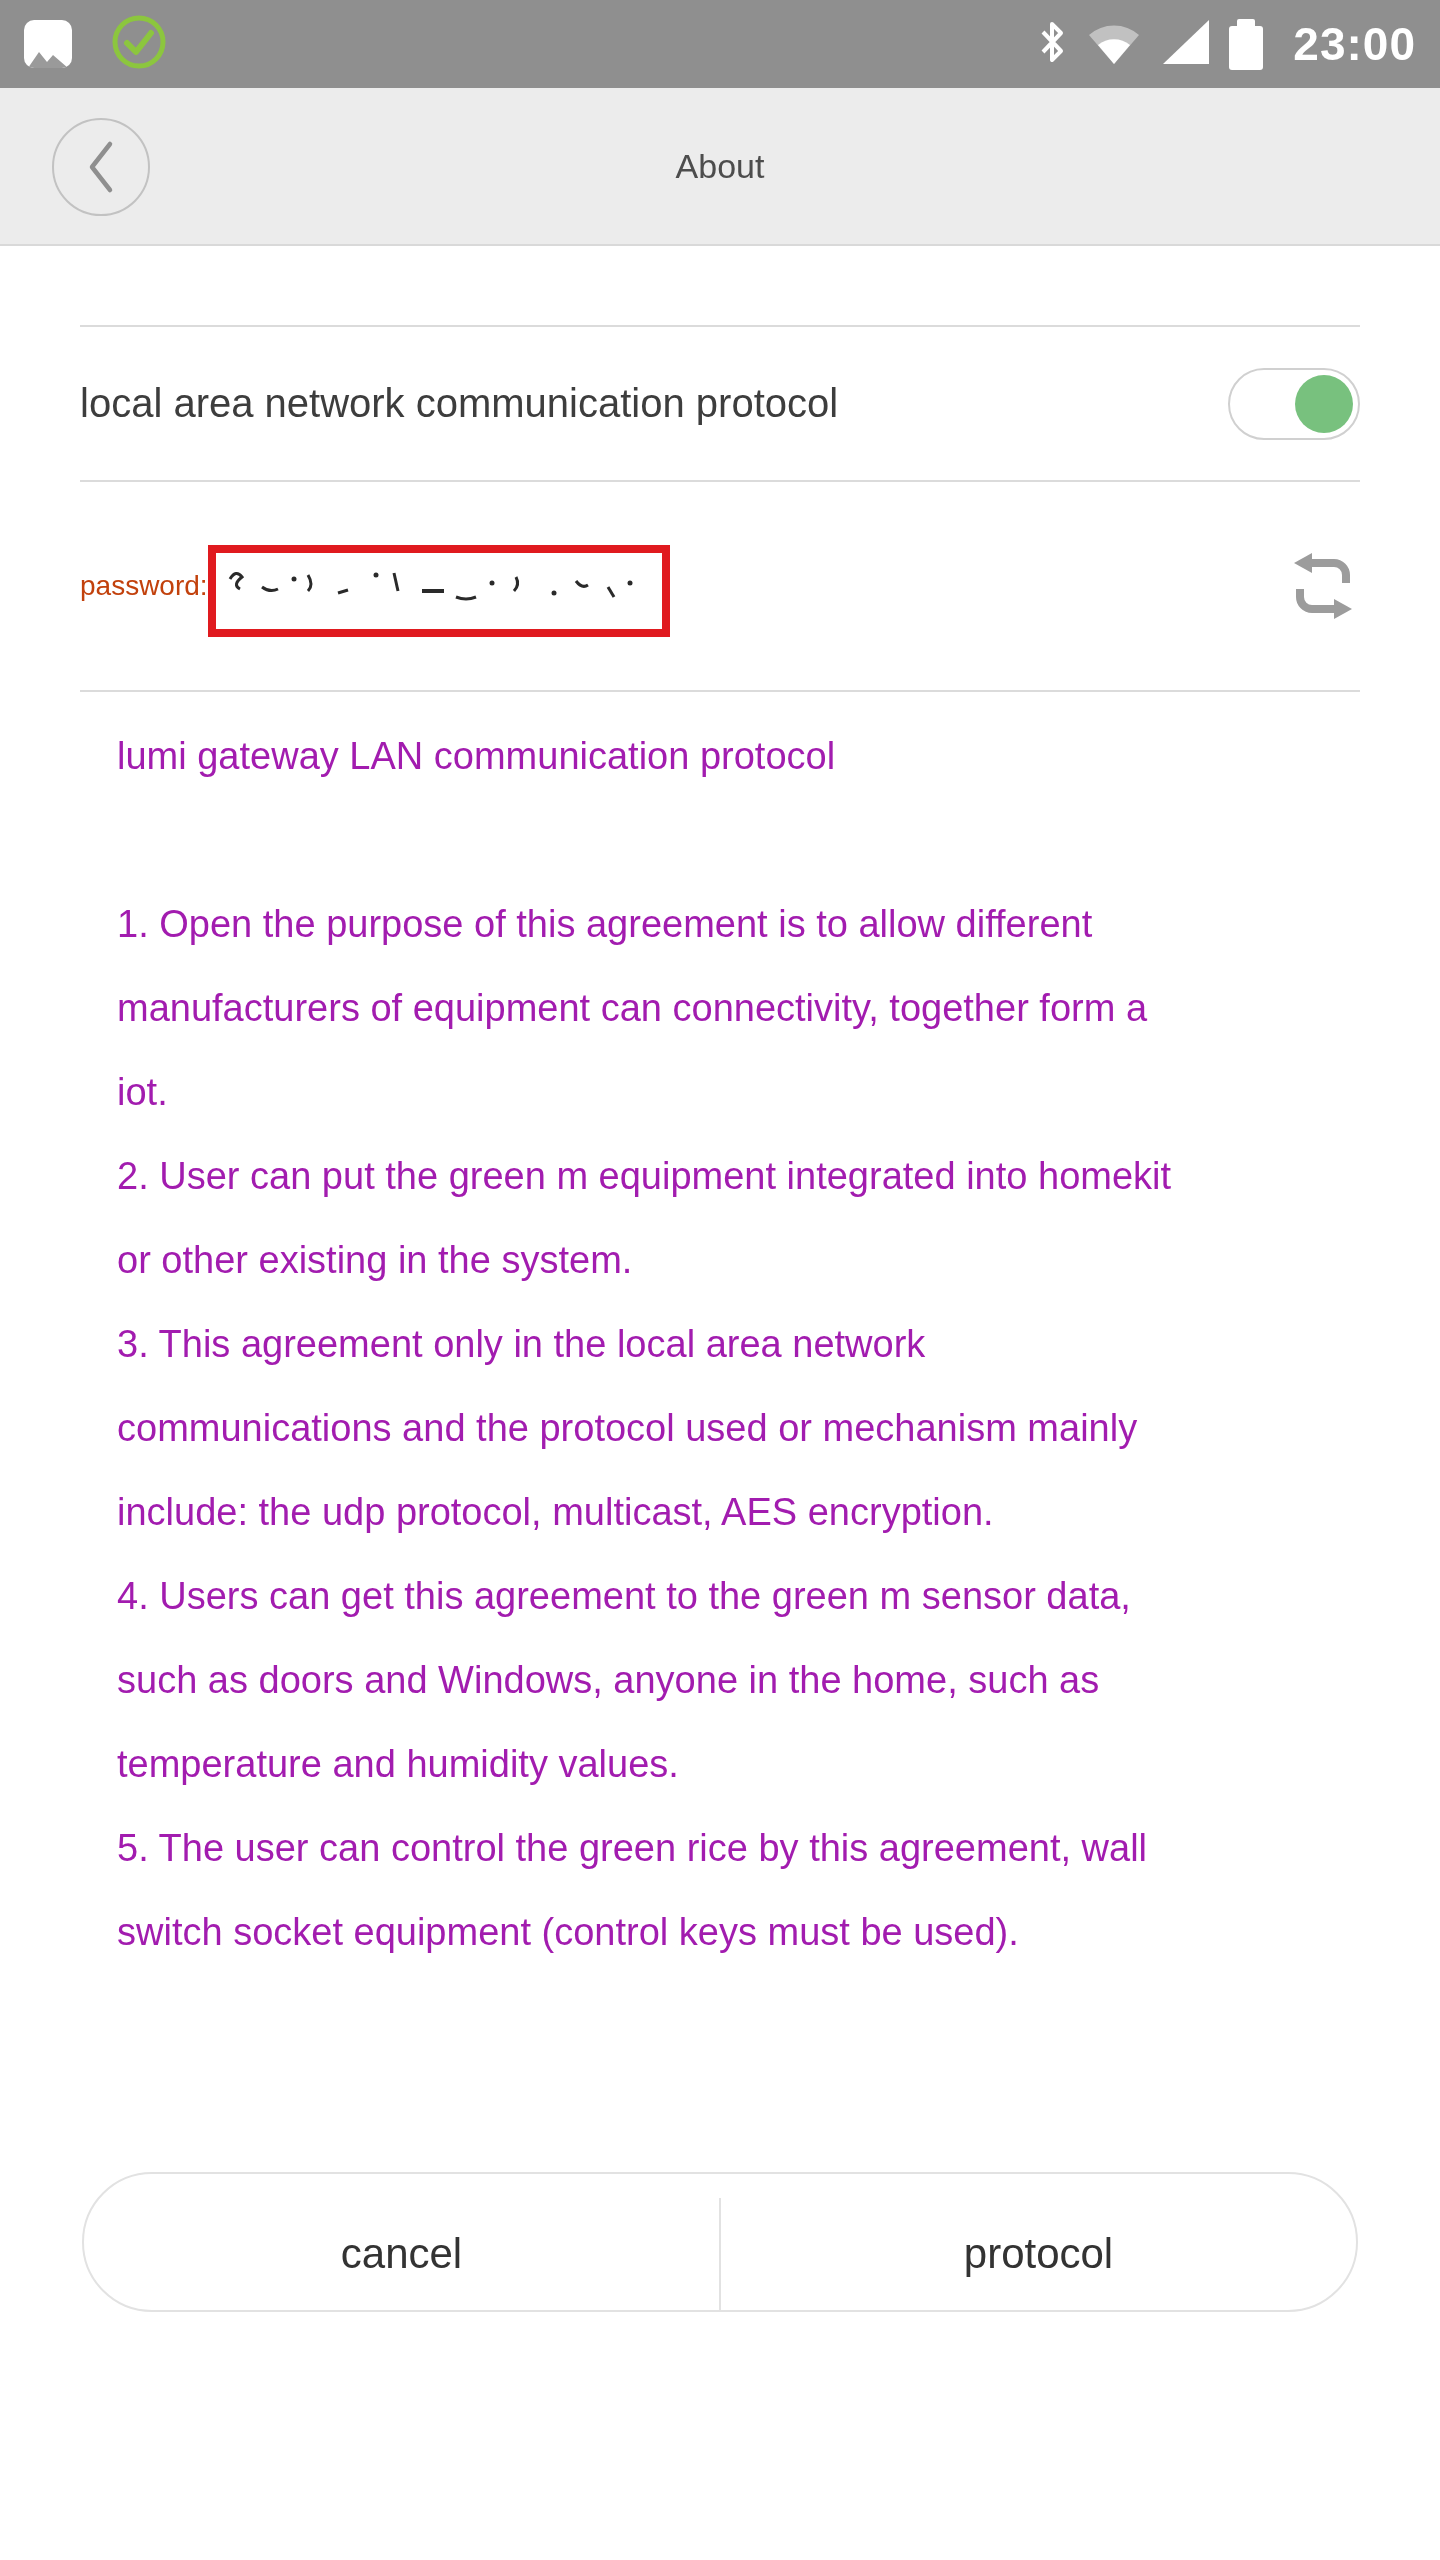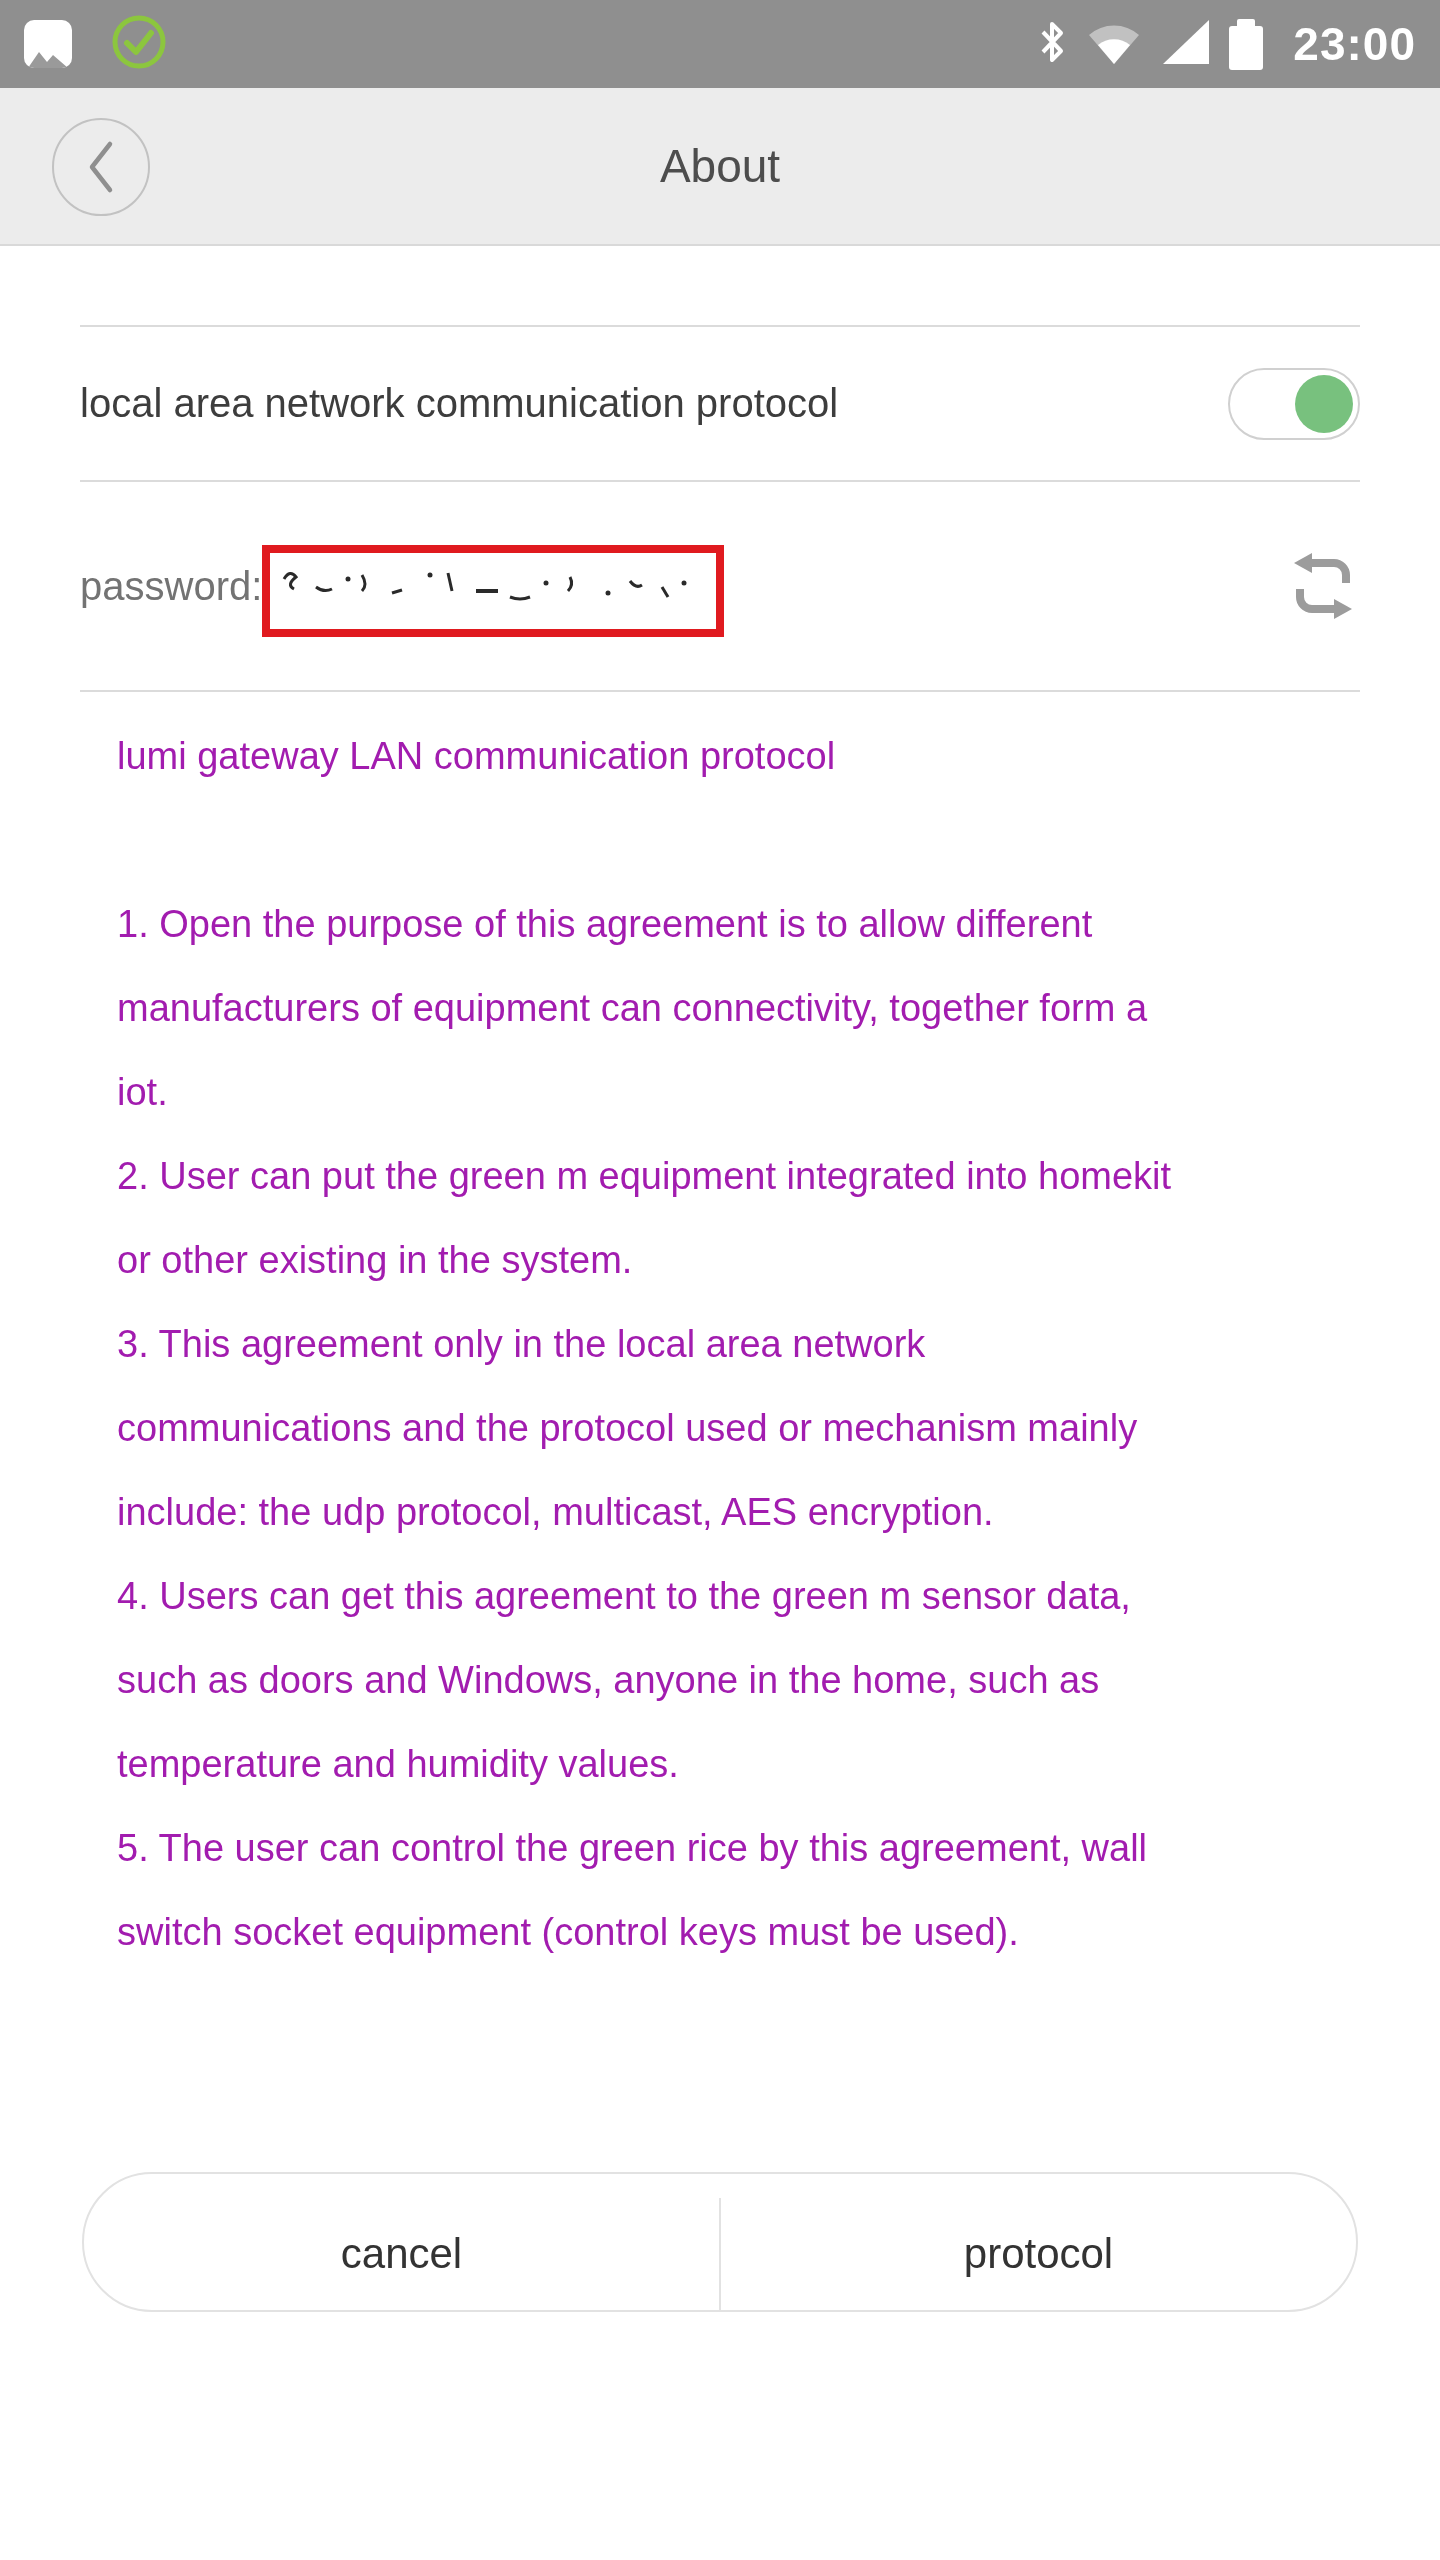--- a/index.html
+++ b/index.html
@@ -41,42 +41,42 @@
   .back-btn {
     position:absolute; left:52px; top:30px;
     width:98px; height:98px; border-radius:50%;
     border:2px solid #c2c2c2;
     display:flex; align-items:center; justify-content:center;
     background:transparent;
   }
   .header-title {
     position:absolute; left:0; right:0; top:0; bottom:0;
     display:flex; align-items:center; justify-content:center;
-    font-size:46px; color:#4d4d4d;
+    font-size:34px; color:#4d4d4d;
   }
 
   
   .content { height:2502px; background:#fff; position:relative; }
   .divider { height:2px; background:#dbdbdb; margin:0 80px; }
   .divider.first { margin-top:79px; }
 
   .row { display:flex; align-items:center; padding:0 80px; }
   .row-lan { height:153px; }
   .row-lan .row-label { flex:1; font-size:40px; color:#3d3d3d; }
   .toggle {
     width:132px; height:72px; border-radius:36px;
     background:#fff; border:2px solid #d0d0d0; position:relative;
   }
   .toggle-knob {
     position:absolute; top:5px; right:5px;
     width:58px; height:58px; border-radius:50%;
   }
 
   .row-password { height:208px; }
-  .row-password .row-label { font-size:40px; color:#737373;text-align:center; }
+  .row-password .row-label { font-size:28px; color:#c2410c;text-align:center; }
   .redaction-box {
     width:462px; height:92px; margin-top:10px;
     border:8px solid #e01a1f; background:#fff;
     position:relative; overflow:hidden;
   }
   .refresh-btn { margin-left:auto; width:74px; height:66px; background:none; border:none; }
 
   .body-text {
     margin:22px 40px 0 117px;
     font-size:38px; line-height:84px; color:#a21caf;

